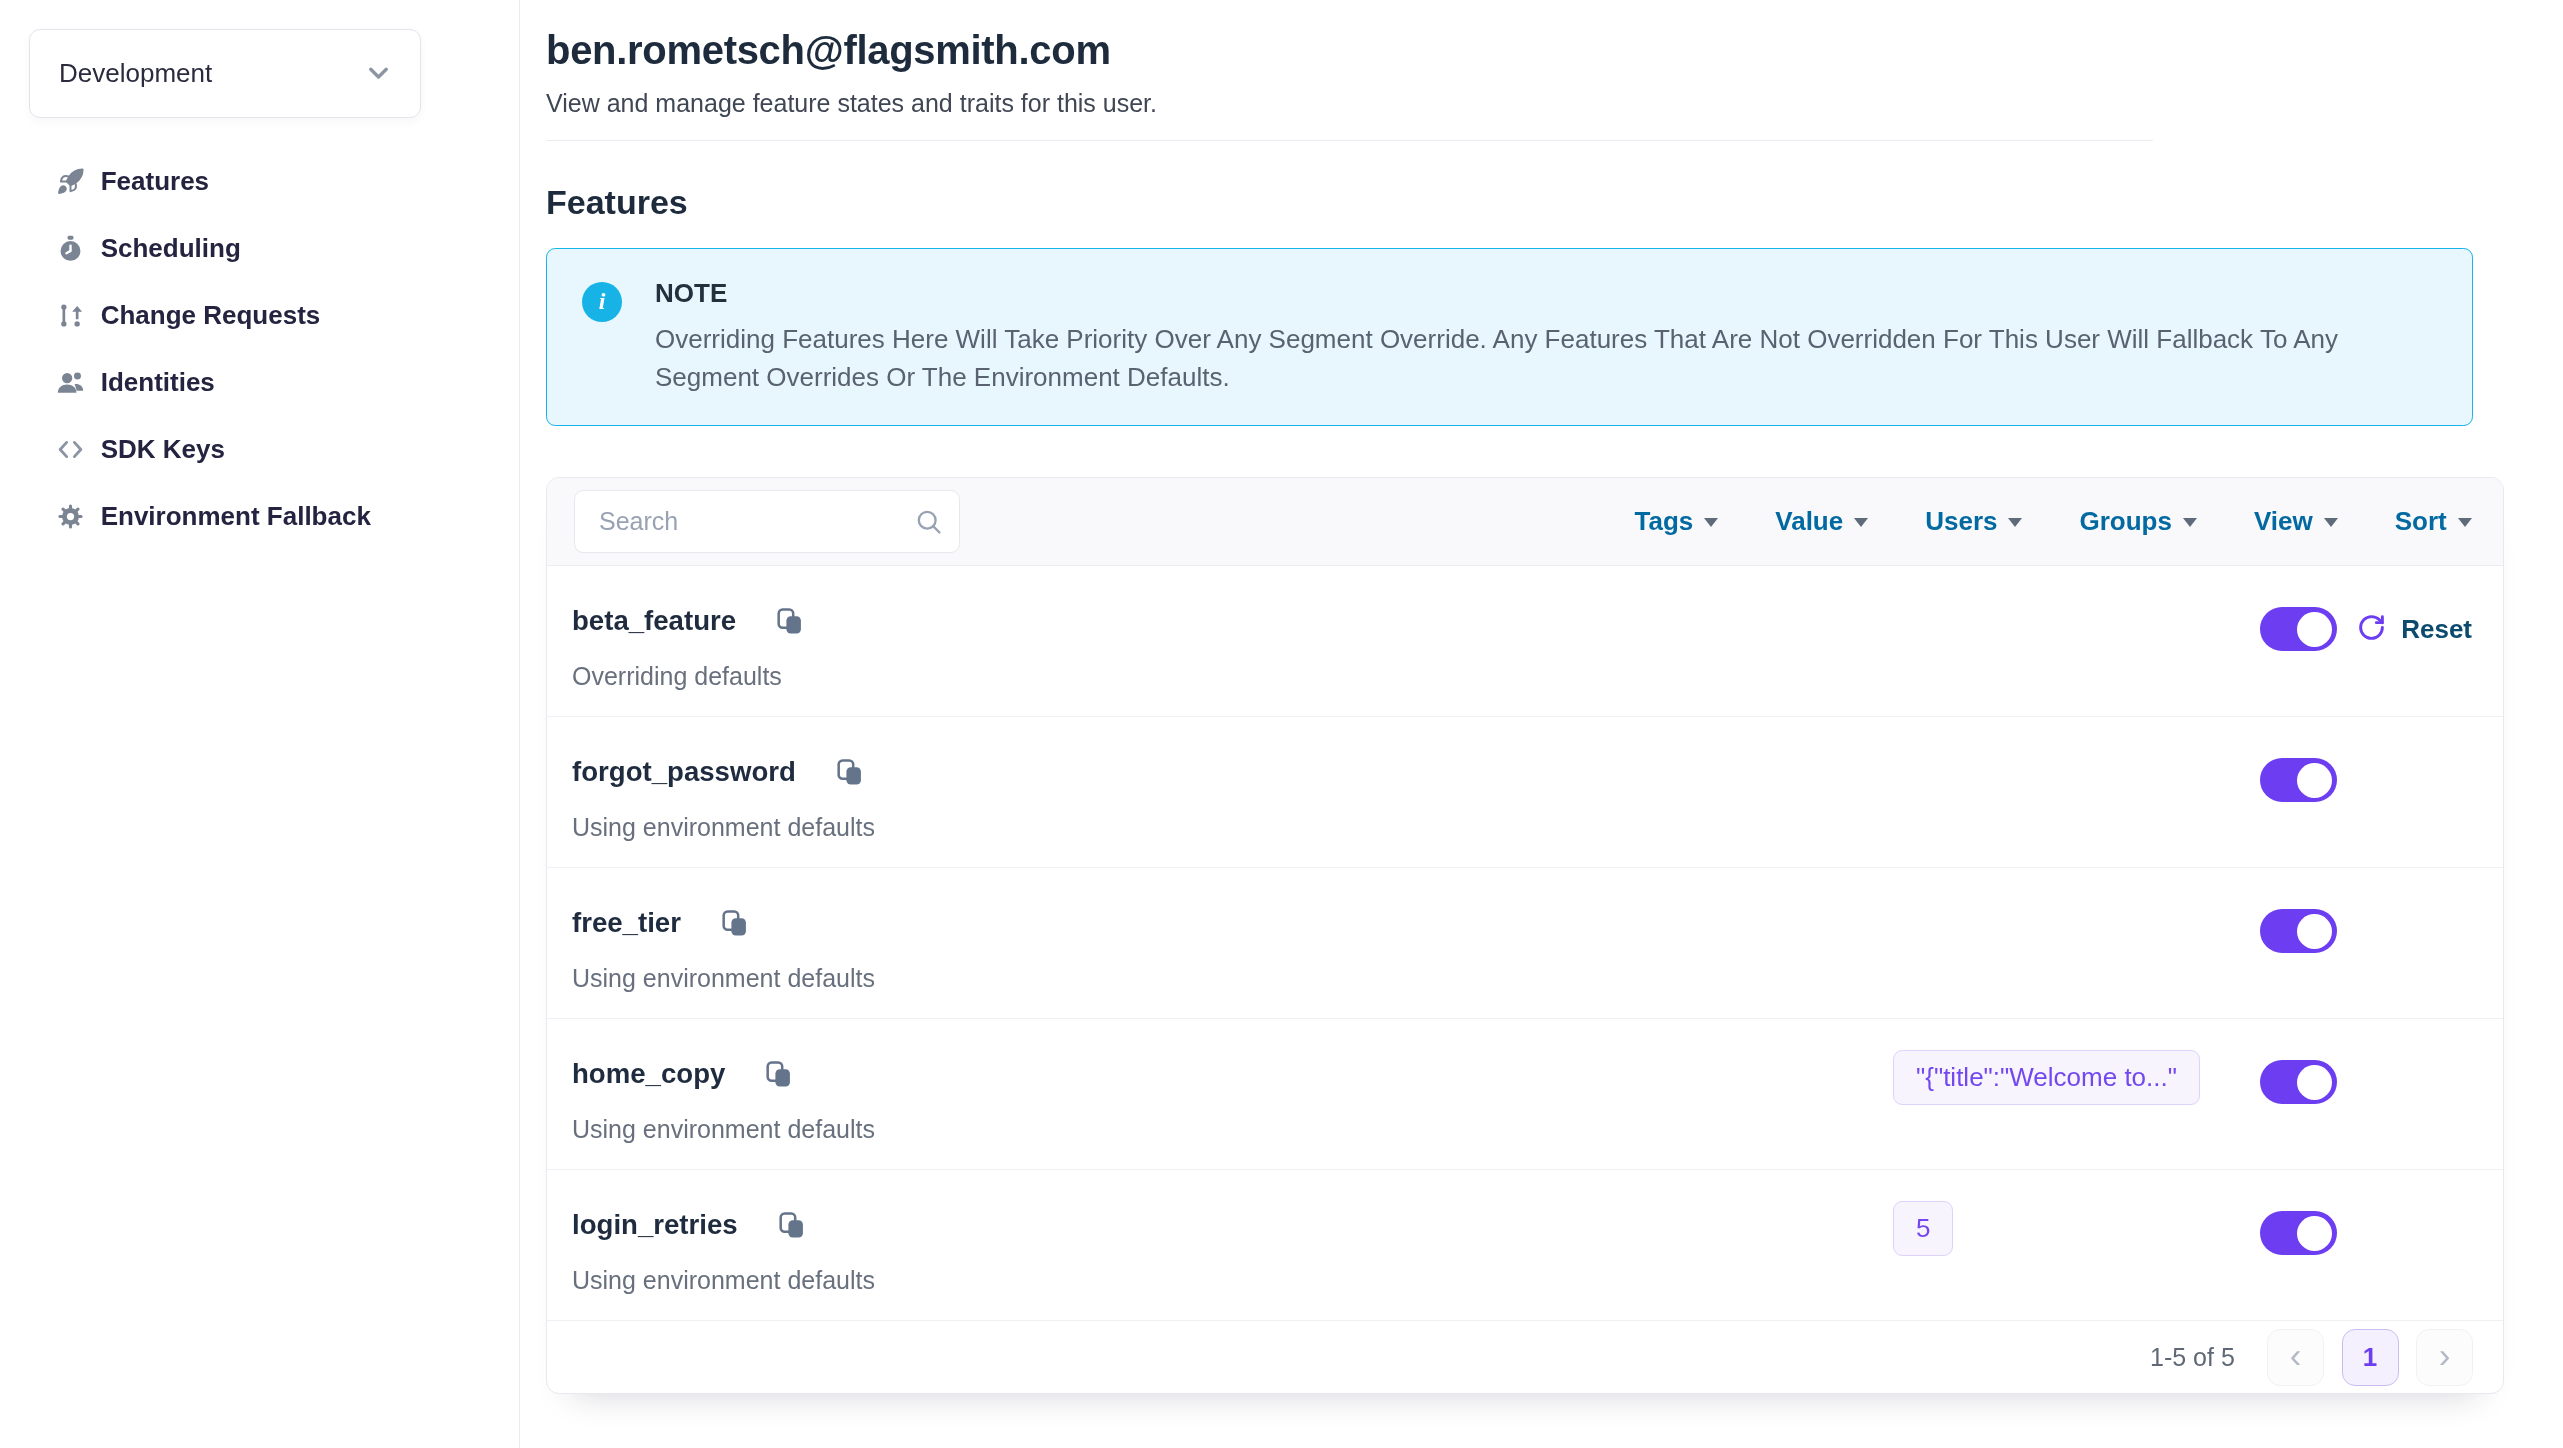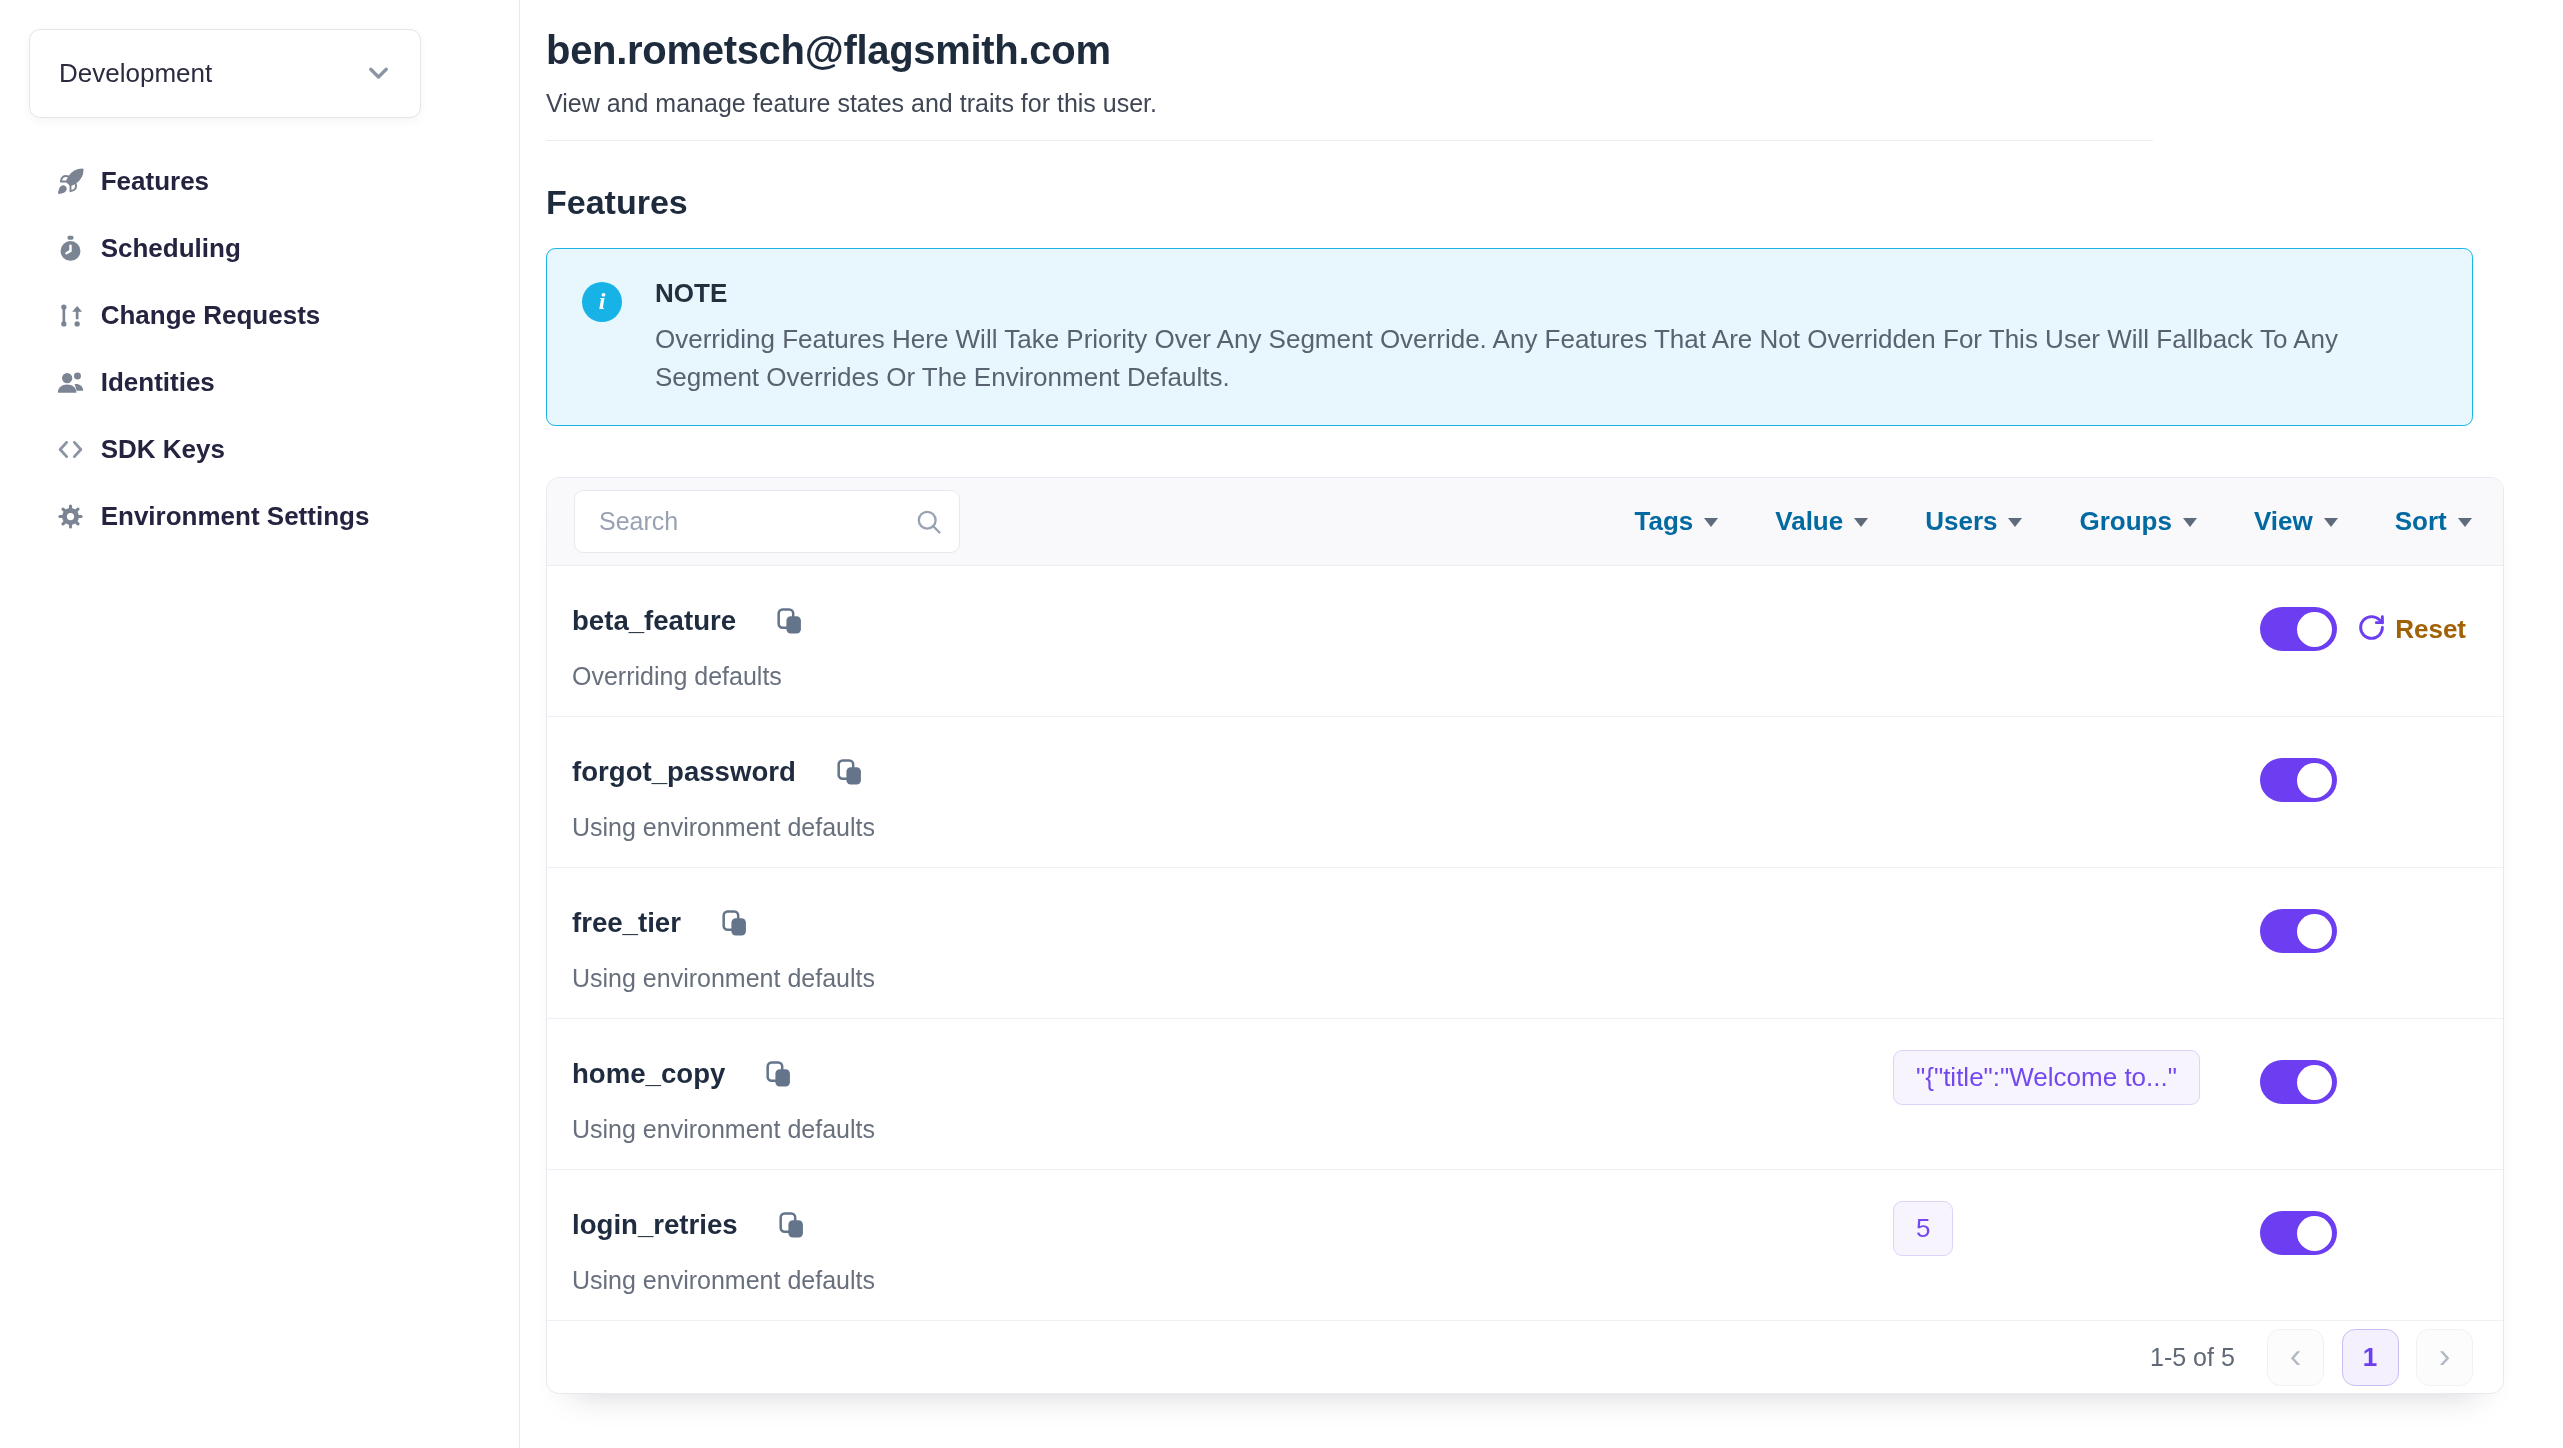--- a/index.html
+++ b/index.html
@@ -53,21 +53,21 @@
   .f-name { font-size:27.6px; font-weight:600; color:#1f2b3e; }
   .copy-btn { margin-left:40px; display:flex; align-items:center; cursor:pointer; background:none; border:none; }
   .f-desc { margin-top:25px; font-size:25px; color:#68707e; }
   .f-value { width:367px; flex:0 0 367px; padding-top:31px; display:flex; align-items:flex-start; }
   .value-chip { display:inline-block; font-size:26px; color:#7348ee; background:#f7f4fe; border:1.8px solid #dcd2fa;
     border-radius:9.2px; padding:11px 22px; max-width:363px; white-space:nowrap; overflow:hidden; }
   .f-ctrl { width:210px; flex:0 0 210px; padding-top:41px; display:flex; align-items:flex-start; gap:20px; }
   .toggle { position:relative; width:77px; height:44px; border-radius:22px; background:#6d3df2; flex:0 0 77px; cursor:pointer; }
   .toggle::after { content:""; position:absolute; top:4.6px; right:4.6px; width:35px; height:35px; border-radius:50%; background:#fff; }
   .reset-btn { display:flex; align-items:center; gap:9.2px; height:44px; background:none; border:none; cursor:pointer; }
-  .reset-label { font-size:26px; font-weight:700; color:#a16207; }
+  .reset-label { font-size:26px; font-weight:700; color:#0c4a6e;margin-left:6px; }
 
   .panel-footer { height:72px; display:flex; align-items:center; justify-content:flex-end; padding:0 30px; gap:17.5px; }
   .page-range { font-size:25px; color:#5f6874; margin-right:14.7px; }
   .pg-btn { width:57px; height:57px; border-radius:13px; display:flex; align-items:center; justify-content:center;
     background:#fcfcfd; border:1.8px solid #f1f1f5; color:#b3bac4; font-size:35px; line-height:1; cursor:pointer; padding-bottom:5.5px; }
   .pg-btn.current { background:#f4f0fd; border:1.8px solid #cabdf3; color:#6d3df2; font-weight:700; font-size:26px; padding-bottom:0; }
 </style>
 </head>
 <body>
 
@@ -148,21 +148,21 @@
             <g fill="#7b8493">
               <rect x="10.7" y="2" width="2.6" height="20" rx="1.3"></rect>
               <rect x="10.7" y="2" width="2.6" height="20" rx="1.3" transform="rotate(45 12 12)"></rect>
               <rect x="10.7" y="2" width="2.6" height="20" rx="1.3" transform="rotate(90 12 12)"></rect>
               <rect x="10.7" y="2" width="2.6" height="20" rx="1.3" transform="rotate(135 12 12)"></rect>
               <circle cx="12" cy="12" r="7"></circle>
             </g>
             <circle cx="12" cy="12" r="3" fill="#fff"></circle>
           </svg>
         </span>
-        <span class="nlabel">Environment Settings</span>
+        <span class="nlabel">Environment Fallback</span>
       </div>
     </nav>
   </aside>
 
   <main class="main">
     <div class="content">
       <h1 class="page-title">ben.rometsch@flagsmith.com</h1>
       <div class="page-subtitle">View and manage feature states and traits for this user.</div>
       <hr class="top-divider">
 

